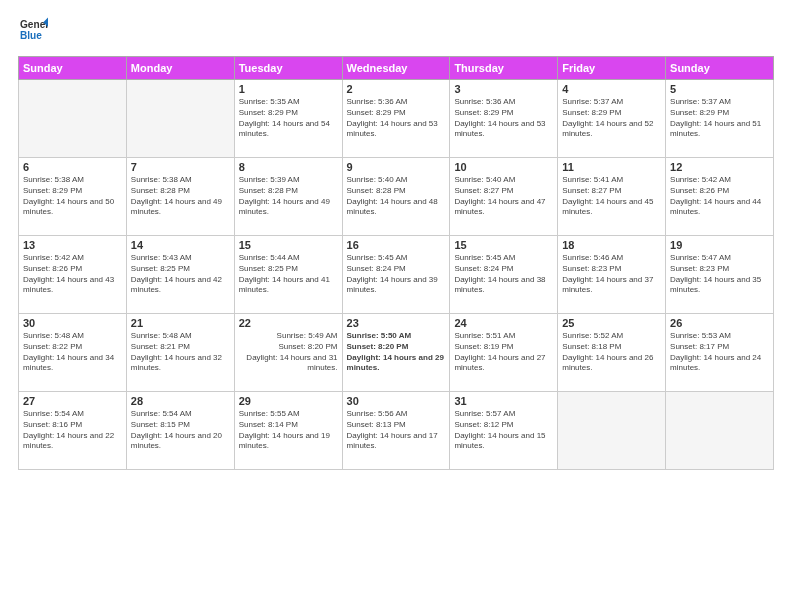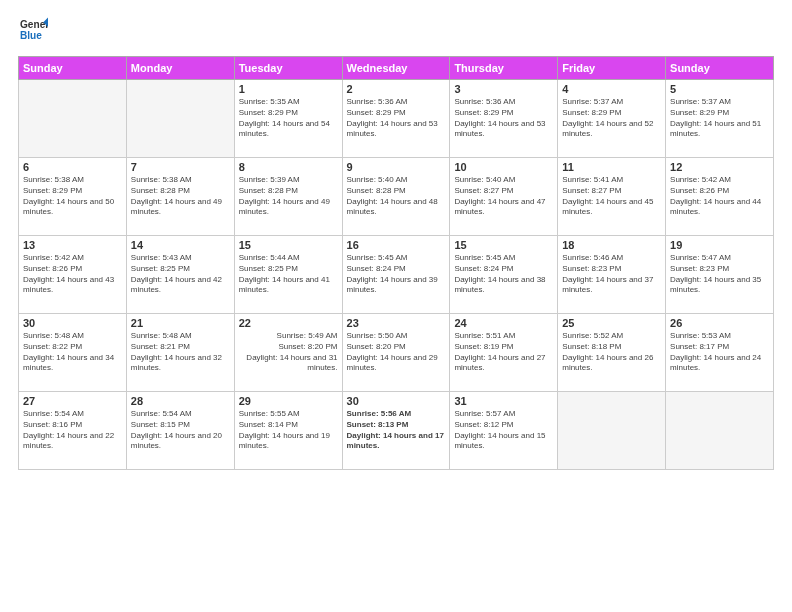--- a/index.html
+++ b/index.html
@@ -252,21 +252,21 @@
 Daylight: 14 hours and 32 minutes.</div>
           </td>
           <td>
             <span class="day-number">22</span>
             <div class="day-info" style="white-space: pre-line; text-align: right;">Sunrise: 5:49 AM
 Sunset: 8:20 PM
 Daylight: 14 hours and 31 minutes.</div>
           </td>
           <td>
             <span class="day-number">23</span>
-            <div class="day-info" style="white-space: pre-line;">Sunrise: 5:50 AM
+            <div class="day-info" style="white-space: pre-line; font-weight: bold;">Sunrise: 5:50 AM
 Sunset: 8:20 PM
 Daylight: 14 hours and 29 minutes.</div>
           </td>
           <td>
             <span class="day-number">24</span>
             <div class="day-info" style="white-space: pre-line;">Sunrise: 5:51 AM
 Sunset: 8:19 PM
 Daylight: 14 hours and 27 minutes.</div>
           </td>
           <td>
@@ -296,21 +296,21 @@
 Daylight: 14 hours and 20 minutes.</div>
           </td>
           <td>
             <span class="day-number">29</span>
             <div class="day-info" style="white-space: pre-line;">Sunrise: 5:55 AM
 Sunset: 8:14 PM
 Daylight: 14 hours and 19 minutes.</div>
           </td>
           <td>
             <span class="day-number">30</span>
-            <div class="day-info" style="white-space: pre-line; font-weight: bold;">Sunrise: 5:56 AM
+            <div class="day-info" style="white-space: pre-line;">Sunrise: 5:56 AM
 Sunset: 8:13 PM
 Daylight: 14 hours and 17 minutes.</div>
           </td>
           <td>
             <span class="day-number">31</span>
             <div class="day-info" style="white-space: pre-line;">Sunrise: 5:57 AM
 Sunset: 8:12 PM
 Daylight: 14 hours and 15 minutes.</div>
           </td>
           <td class="empty"></td>

